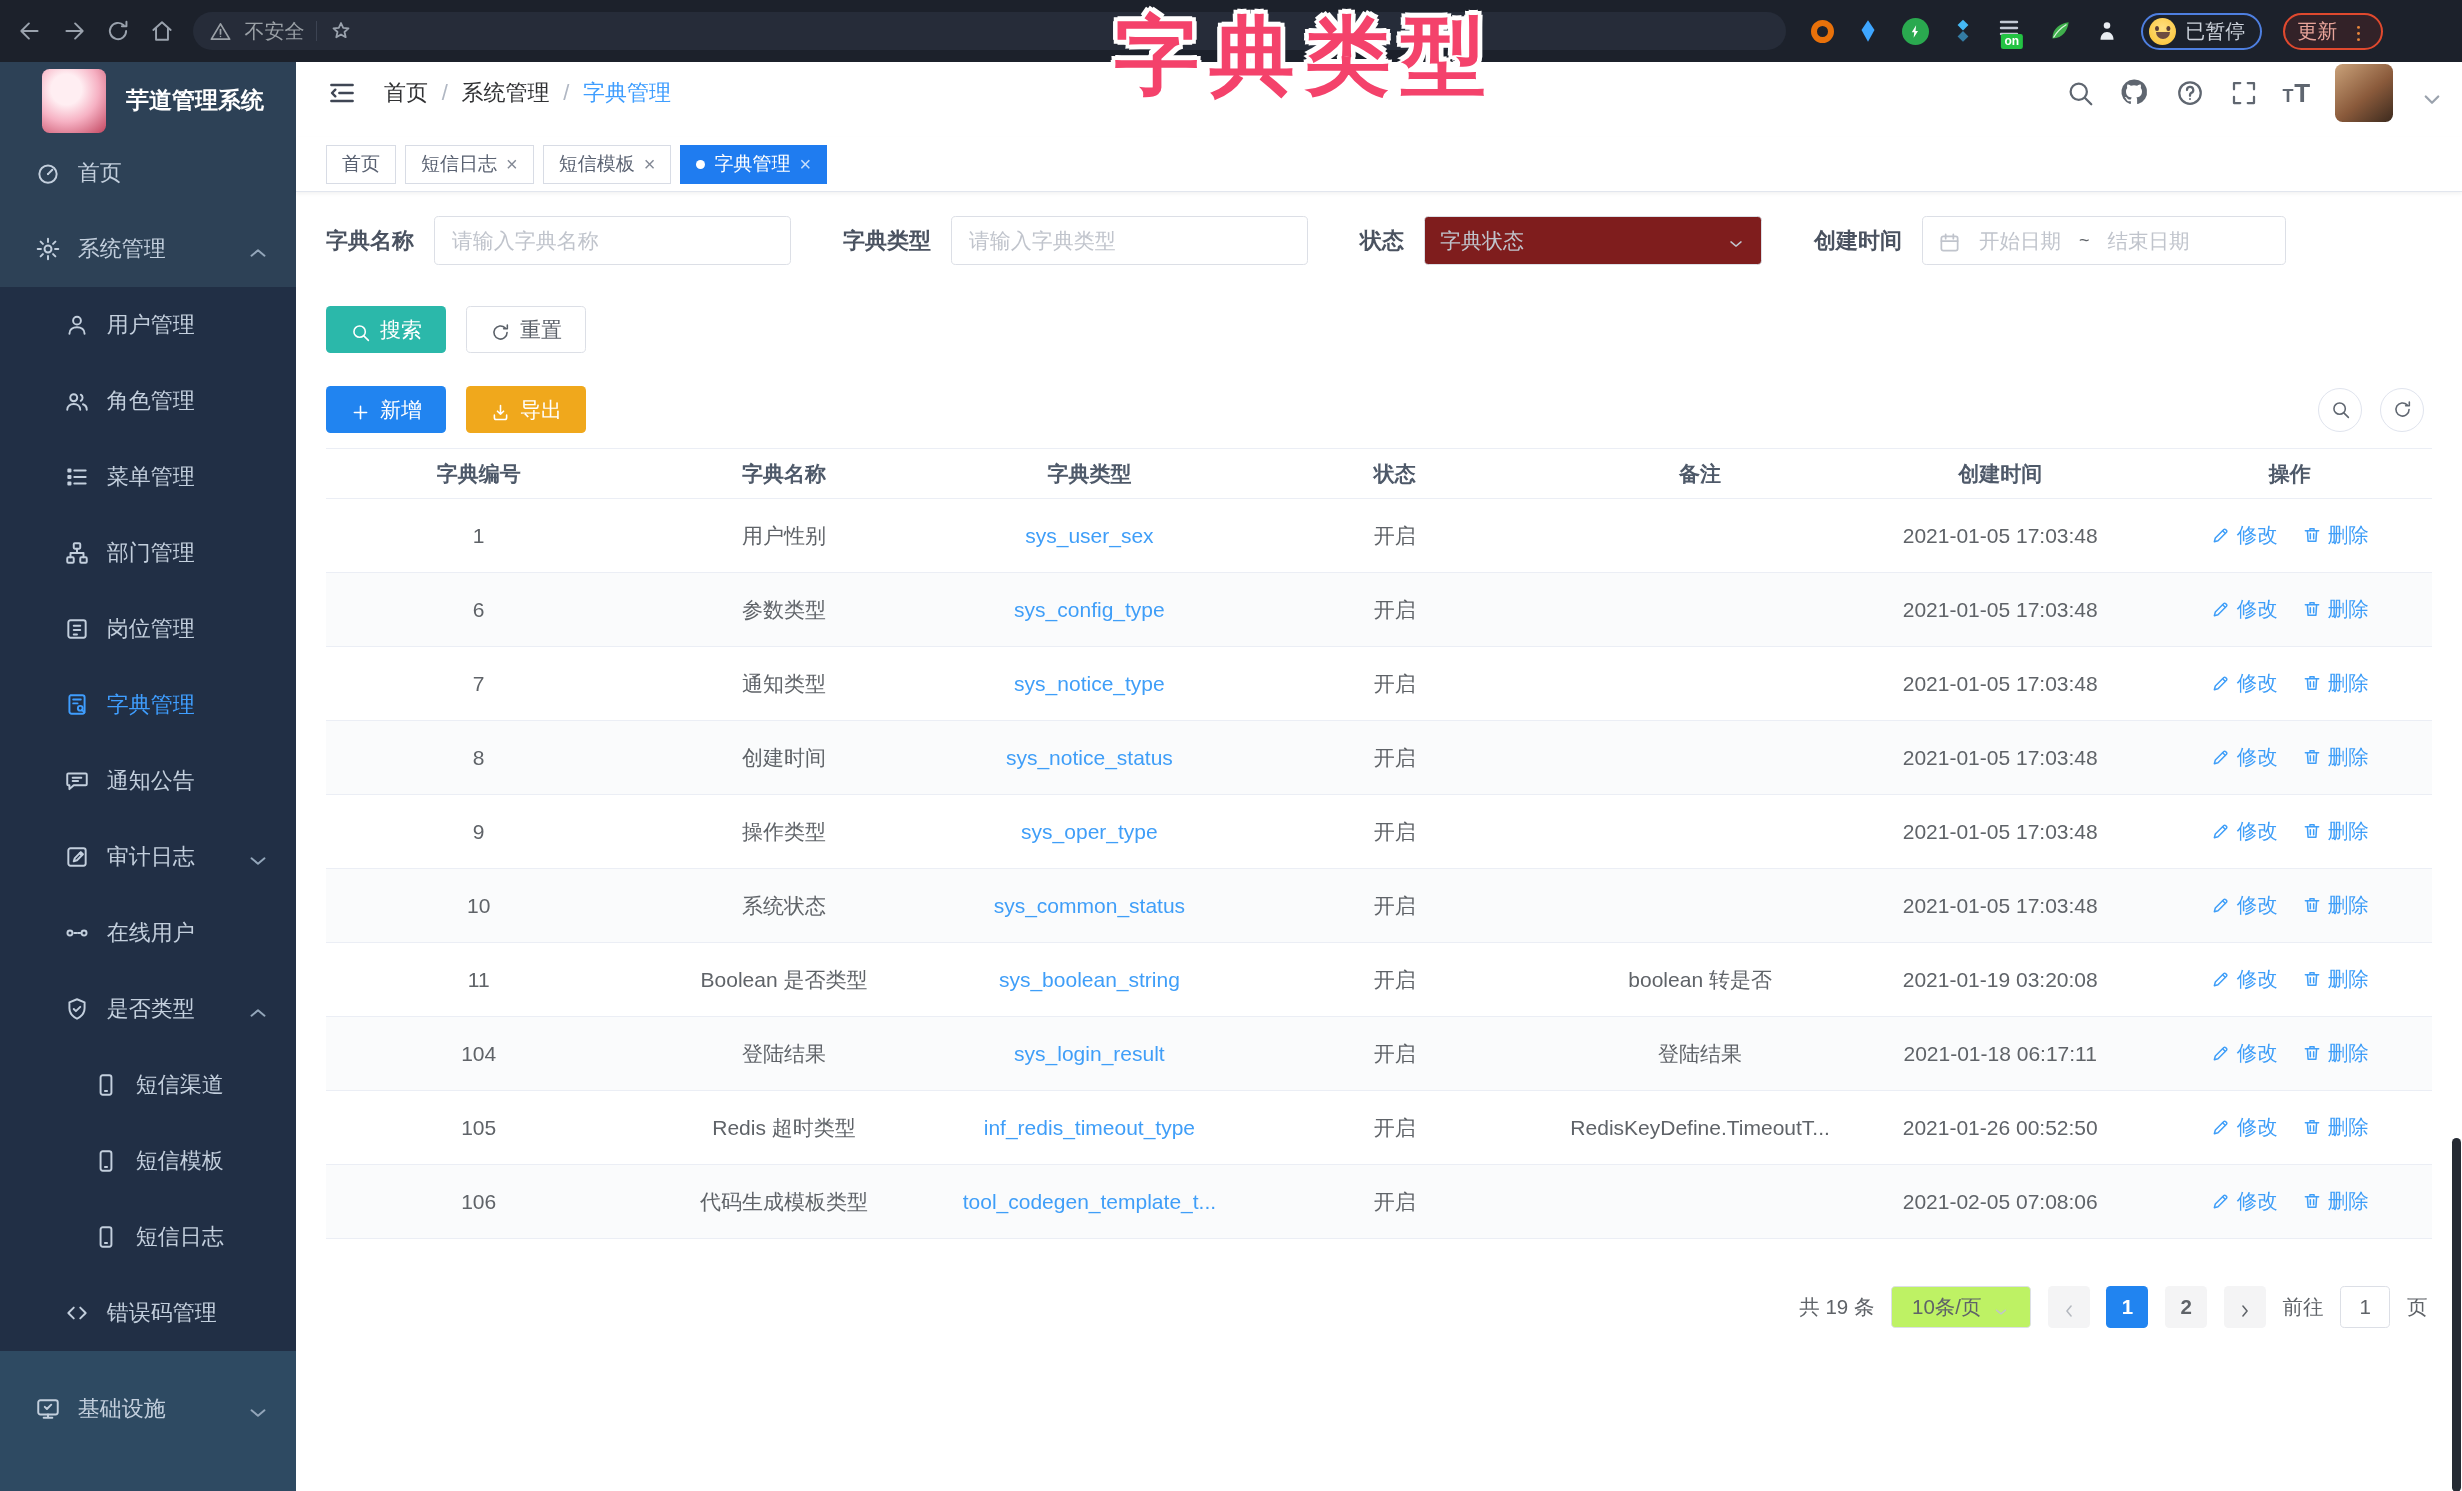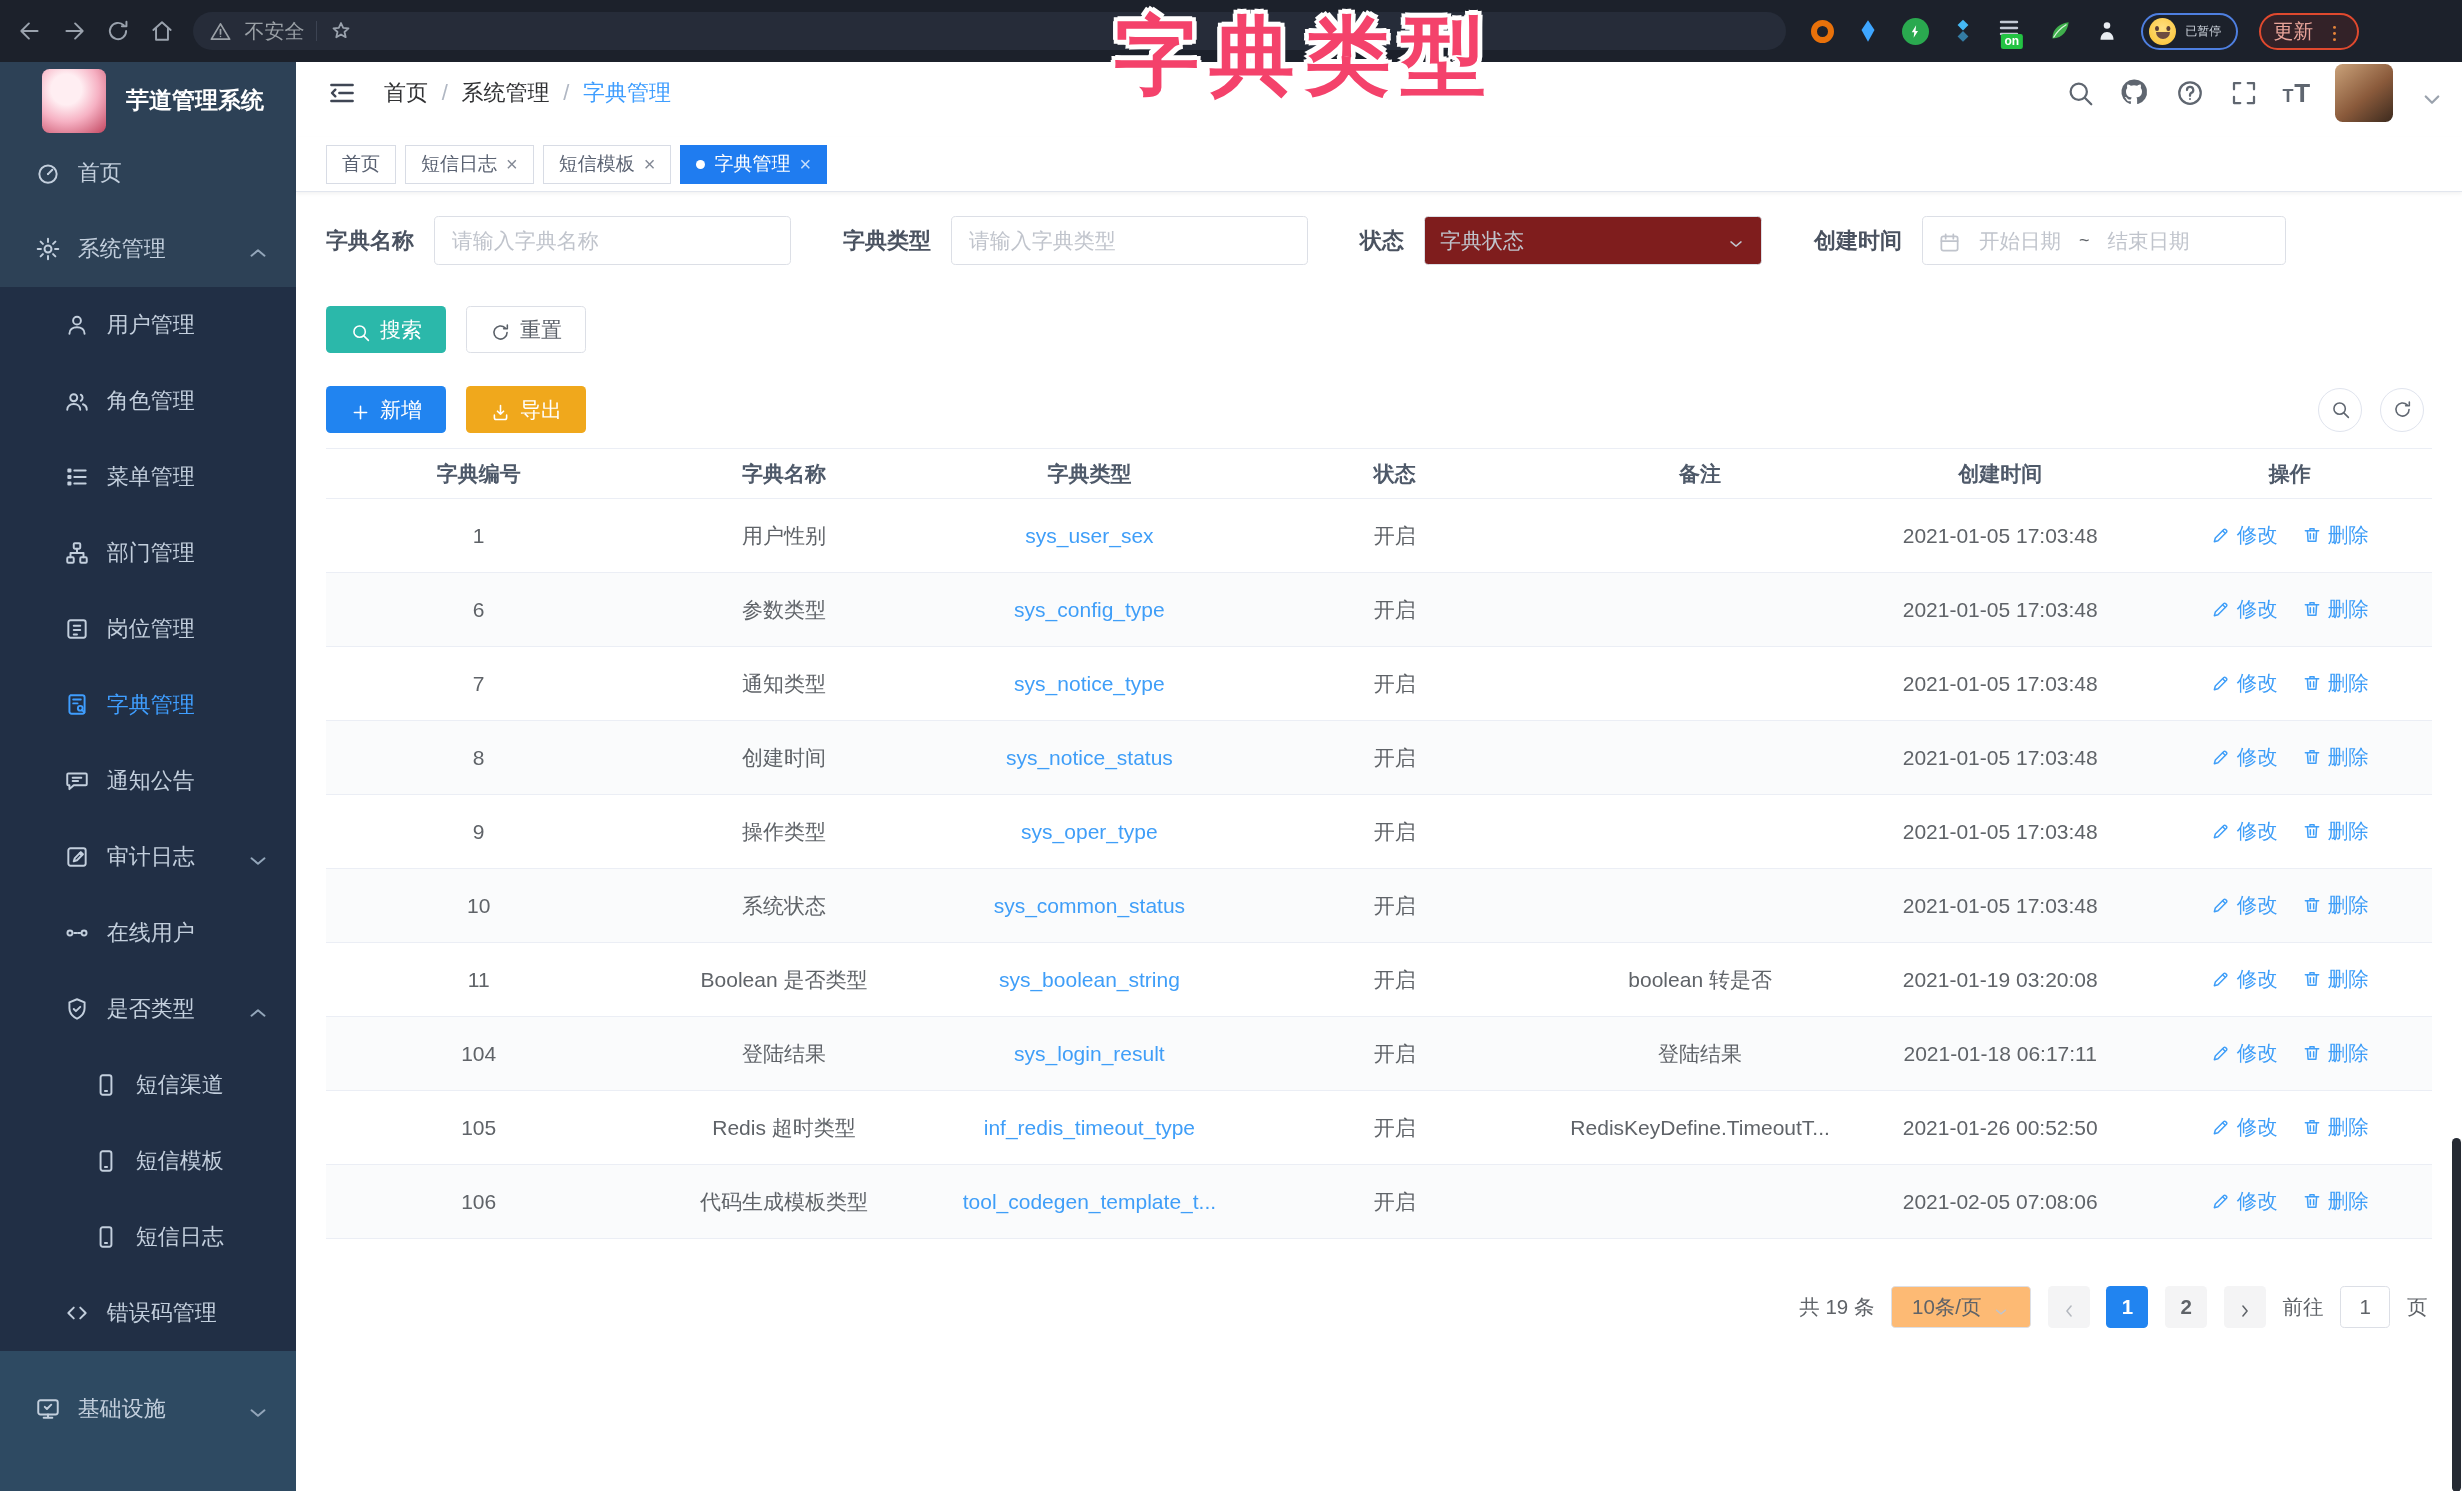--- a/index.html
+++ b/index.html
@@ -19,21 +19,21 @@
 .url-text .path{color:#9aa0a6}
 .star-ic{width:24px;height:24px;color:#9aa2ad}
 .ext-row{display:flex;align-items:center;gap:21px;margin-left:7.6px}
 .ext-donut{width:23px;height:23px;border-radius:50%;border:6.8px solid #e8710a}
 .ext-svg{width:26px;height:26px}
 .ext-green{width:27px;height:27px;border-radius:50%;background:#2aa94f;display:grid;place-items:center;color:#fff}
 .ext-green svg{width:15px;height:15px}
 .ext-on{position:relative;width:29px;height:30px;color:#c3c9d4}
 .ext-on svg{width:24px;height:24px}
 .on-label{position:absolute;left:50%;bottom:-3px;transform:translateX(-50%);background:#23c343;color:#fff;font-size:12px;line-height:15px;padding:0 3.8px;border-radius:2.3px;font-weight:700}
-.paused-chip{display:flex;align-items:center;gap:9px;border:2.3px solid #4e7fe0;border-radius:23px;padding:3px 15px 3px 6px;color:#cdd3dc;font-size:12px;white-space:nowrap}
+.paused-chip{display:flex;align-items:center;gap:9px;border:2.3px solid #4e7fe0;border-radius:23px;padding:3px 15px 3px 6px;color:#cdd3dc;font-size:20px;white-space:nowrap}
 .emoji{width:27px;height:27px;border-radius:50%;background:radial-gradient(circle at 50% 38%,#ffe082,#fbc02d);position:relative;flex:0 0 auto}
 .emoji::before{content:"";position:absolute;left:6px;top:8.3px;width:3.8px;height:5.3px;border-radius:50%;background:#5d4037;box-shadow:11.4px 0 0 #5d4037}
 .emoji::after{content:"";position:absolute;left:6.8px;top:14.4px;width:13.7px;height:6.8px;border-radius:0 0 13.7px 13.7px;background:#6d4c41}
 .update-chip{display:flex;align-items:center;gap:10.6px;border:2.3px solid #e0492e;border-radius:23px;padding:3px 12px;color:#e8a49a;font-size:20px;background:rgba(120,40,30,.25);white-space:nowrap}
 .update-chip .ic{width:21px;height:21px;color:#e8853a}
 
 
 .watermark{position:absolute;left:1114px;top:-1.5px;z-index:60;font-size:85px;font-weight:800;letter-spacing:10.6px;color:#f4426b;white-space:nowrap;pointer-events:none;
 text-shadow:-3.8px -3.8px 0 #fff,3.8px -3.8px 0 #fff,-3.8px 3.8px 0 #fff,3.8px 3.8px 0 #fff,0 -4.6px 0 #fff,0 4.6px 0 #fff,-4.6px 0 0 #fff,4.6px 0 0 #fff}
 
@@ -100,21 +100,21 @@
 .data-table th{height:50px;font-size:21px;font-weight:700;color:#4e5969;border-bottom:0.8px solid #ebeef5;text-align:center;white-space:nowrap}
 .data-table td{height:74px;font-size:21px;color:#5f6368;border-bottom:0.8px solid #ebeef5;text-align:center;white-space:nowrap;overflow:hidden;text-overflow:ellipsis;padding:0 7.6px}
 .data-table tr.striped{background:#fafbfc}
 .link{color:#3f9ef8;text-decoration:none;cursor:pointer}
 .op-link{color:#3f9ef8;display:inline-flex;align-items:center;gap:6px;margin:0 12px;font-size:20.5px;cursor:pointer}
 .op-link .ic{width:20px;height:20px}
 .col-id{width:14.5%}.col-name{width:14.5%}.col-type{width:14.5%}.col-status{width:14.5%}.col-remark{width:14.5%}.col-created{width:14%}.col-op{width:13.5%}
 
 
 .pagination{margin-top:47px;display:flex;align-items:center;justify-content:flex-end;gap:16.7px;font-size:20.5px;color:#5f6368;padding-right:4.6px}
-.size-select{width:140px;height:42px;border:0.8px solid #dcdfe6;border-radius:4.6px;display:flex;align-items:center;justify-content:center;gap:10.6px;color:#5f6368;background:#fdba74;cursor:pointer}
+.size-select{width:140px;height:42px;border:0.8px solid #dcdfe6;border-radius:4.6px;display:flex;align-items:center;justify-content:center;gap:10.6px;color:#5f6368;background:#bef264;cursor:pointer}
 .size-select .ic{width:18px;height:18px;color:#c0c4cc}
 .pg{min-width:42px;height:42px;border-radius:4.6px;background:#f4f4f5;display:grid;place-items:center;color:#5f6368;font-weight:600;cursor:pointer}
 .pg .ic{width:20px;height:20px}
 .pg.prev{color:#b4b8bf}
 .pg.active{background:#2184f0;color:#fff}
 .goto-input{width:50px;height:42px;border:0.8px solid #dcdfe6;border-radius:4.6px;text-align:center;font-size:20.5px;color:#5f6368;outline:none}
 
 
 .scroll-thumb{position:absolute;right:1.5px;top:1138px;width:8.3px;height:354px;border-radius:4.6px;background:#252a33;z-index:40}
 </style>

